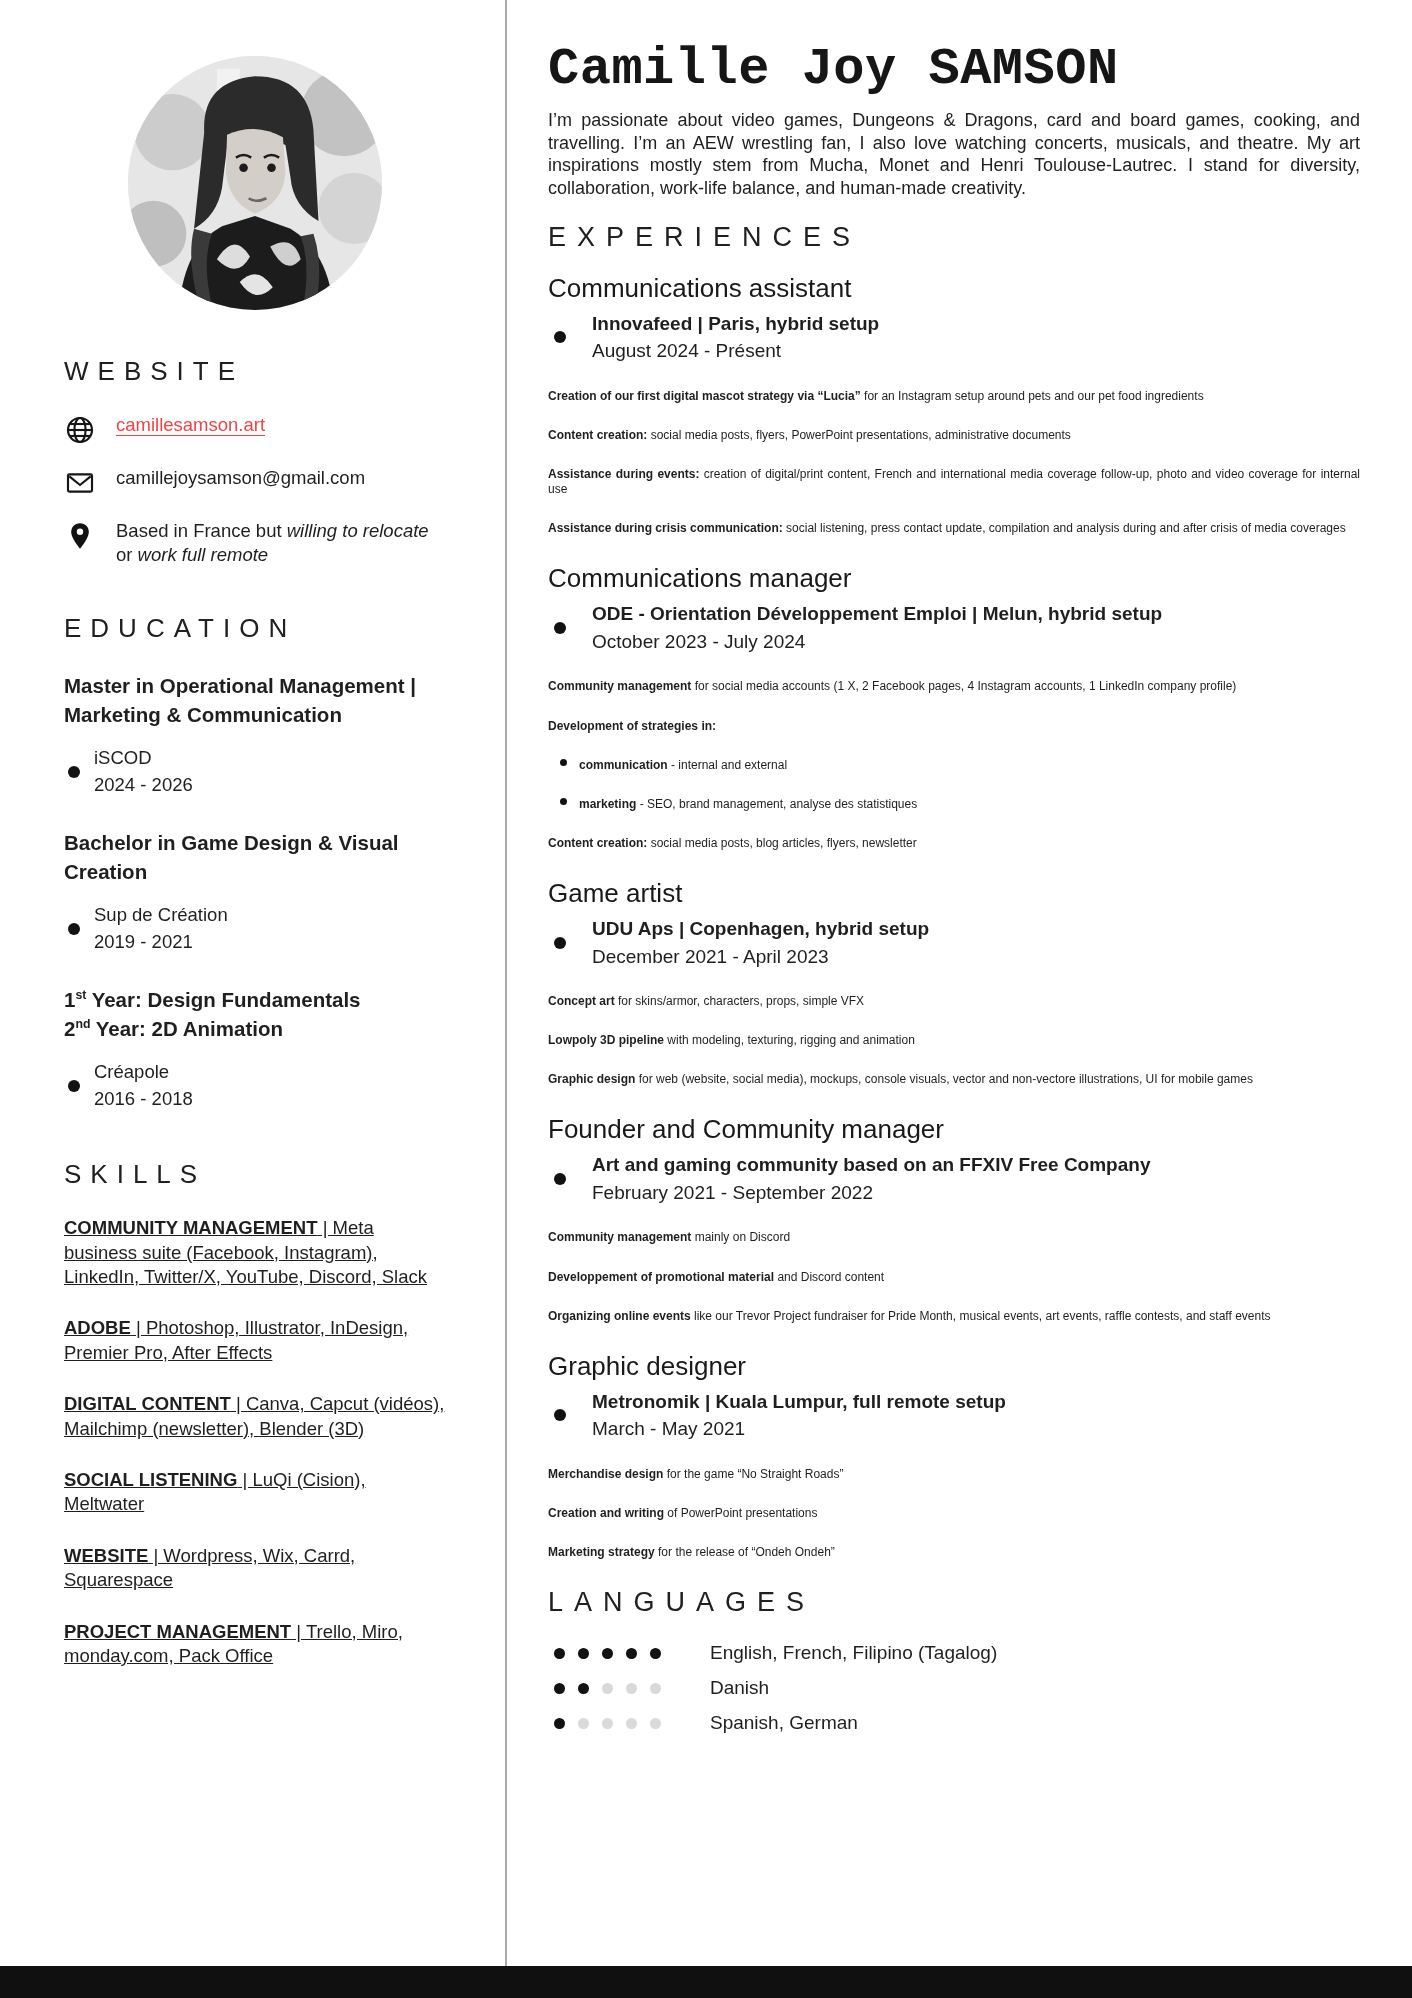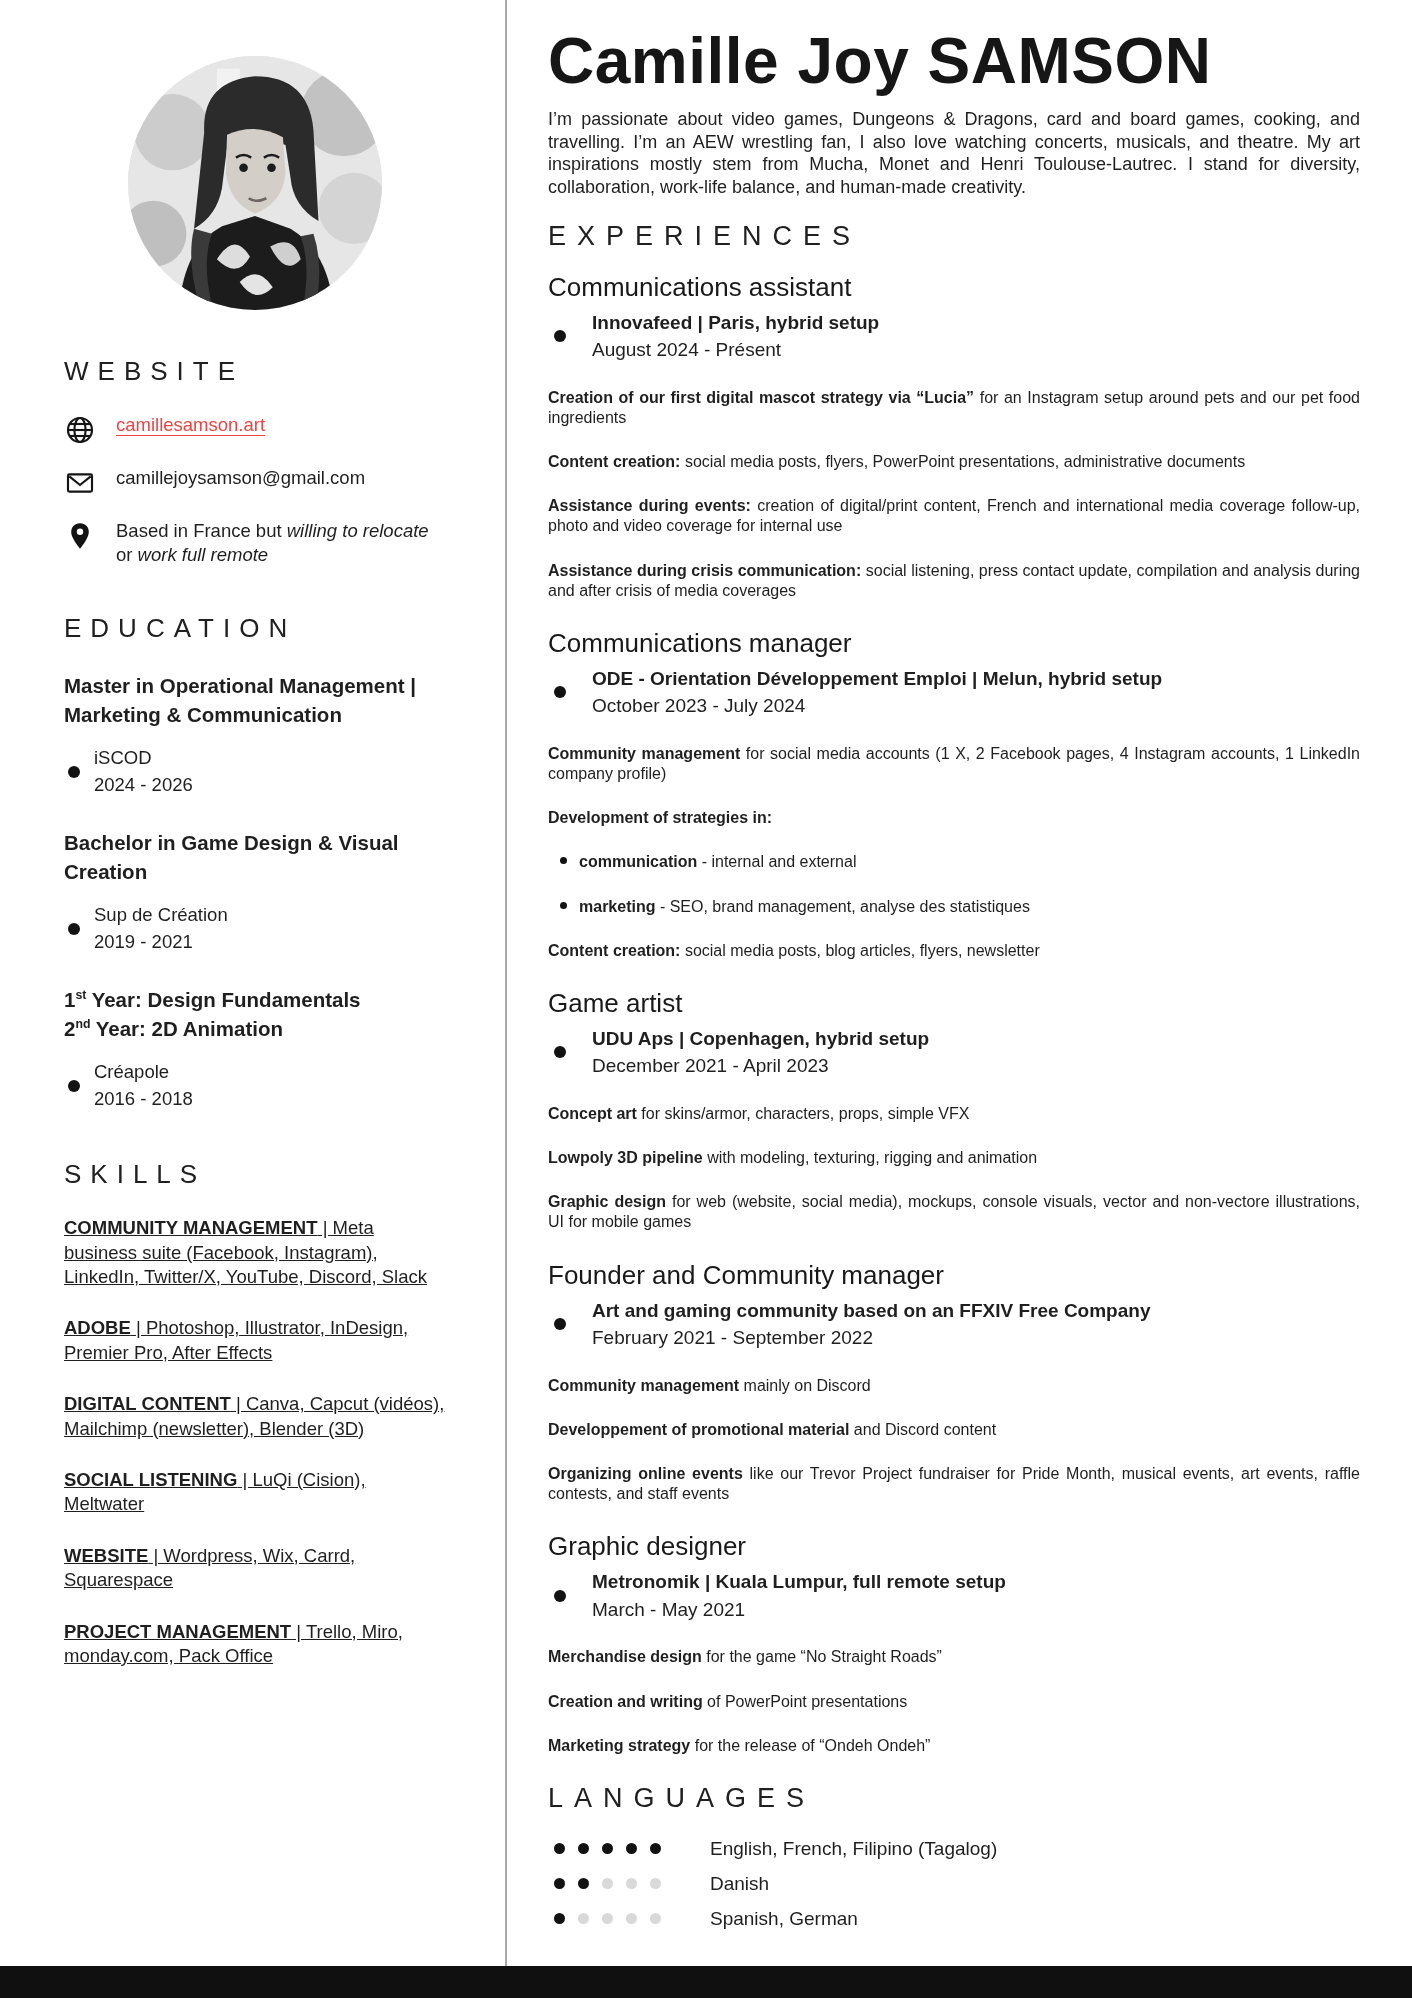--- a/index.html
+++ b/index.html
@@ -34,32 +34,32 @@
   .bullet-row { display:flex; align-items:center; gap:14px; padding-left:4px; margin-bottom:30px; }
   .bullet-dot { flex:0 0 12px; width:12px; height:12px; border-radius:50%; background:#121212; }
   .bullet-lines { font-size:18.5px; line-height:1.45; }
 
   .skills-list { margin-top:26px;text-decoration:underline; }
   .skill-block { font-size:18.5px; line-height:1.32; margin-bottom:27px; }
   .skill-label { font-weight:700; }
 
   
   .right-col { position:absolute; left:548px; top:0; width:812px; }
-  .person-name { margin-top:24px; font-size:64px; font-weight:600; letter-spacing:0.5px; color:#161616; }
+  .person-name { margin-top:40px; font-size:52px; font-weight:600; letter-spacing:0.5px; color:#161616;font-family:Liberation Mono, monospace; }
   .intro { margin-top:10px; font-size:18px; line-height:1.26; text-align:justify; }
 
   .right-col .section-h { margin-top:22px; letter-spacing:11px; font-size:27px; }
 
   .exp-list { margin-top:20px; }
   .job { margin-bottom:27px; }
   .job-title { font-size:26px; font-weight:500; color:#191919; margin-bottom:6px; }
   .job-meta { display:flex; align-items:center; gap:26px; padding-left:6px; margin-bottom:9px; }
   .job-org { font-size:19px; font-weight:700; line-height:1.45; }
   .job-dates { font-size:19px; font-weight:400; line-height:1.45; }
-  .detail { font-size:16px; line-height:1.26; text-align:justify;margin-top:24px; }
+  .detail { font-size:12px; line-height:1.26; text-align:justify;margin-top:24px; }
   .detail .dlead { font-weight:700; }
   .detail.sub { display:flex; align-items:baseline; gap:12px; padding-left:12px; text-align:center; }
   .detail.sub .subdot { flex:0 0 7px; width:7px; height:7px; border-radius:50%; background:#121212; position:relative; top:-3px; }
 
   .lang-list { margin-top:24px; display:flex; flex-direction:column; gap:13px; }
   .lang-row { display:flex; align-items:center; }
   .lang-dots { width:162px; display:flex; gap:13px; padding-left:6px; }
   .lang-dot { width:11px; height:11px; border-radius:50%; }
   .lang-label { font-size:19px; }
 </style>

